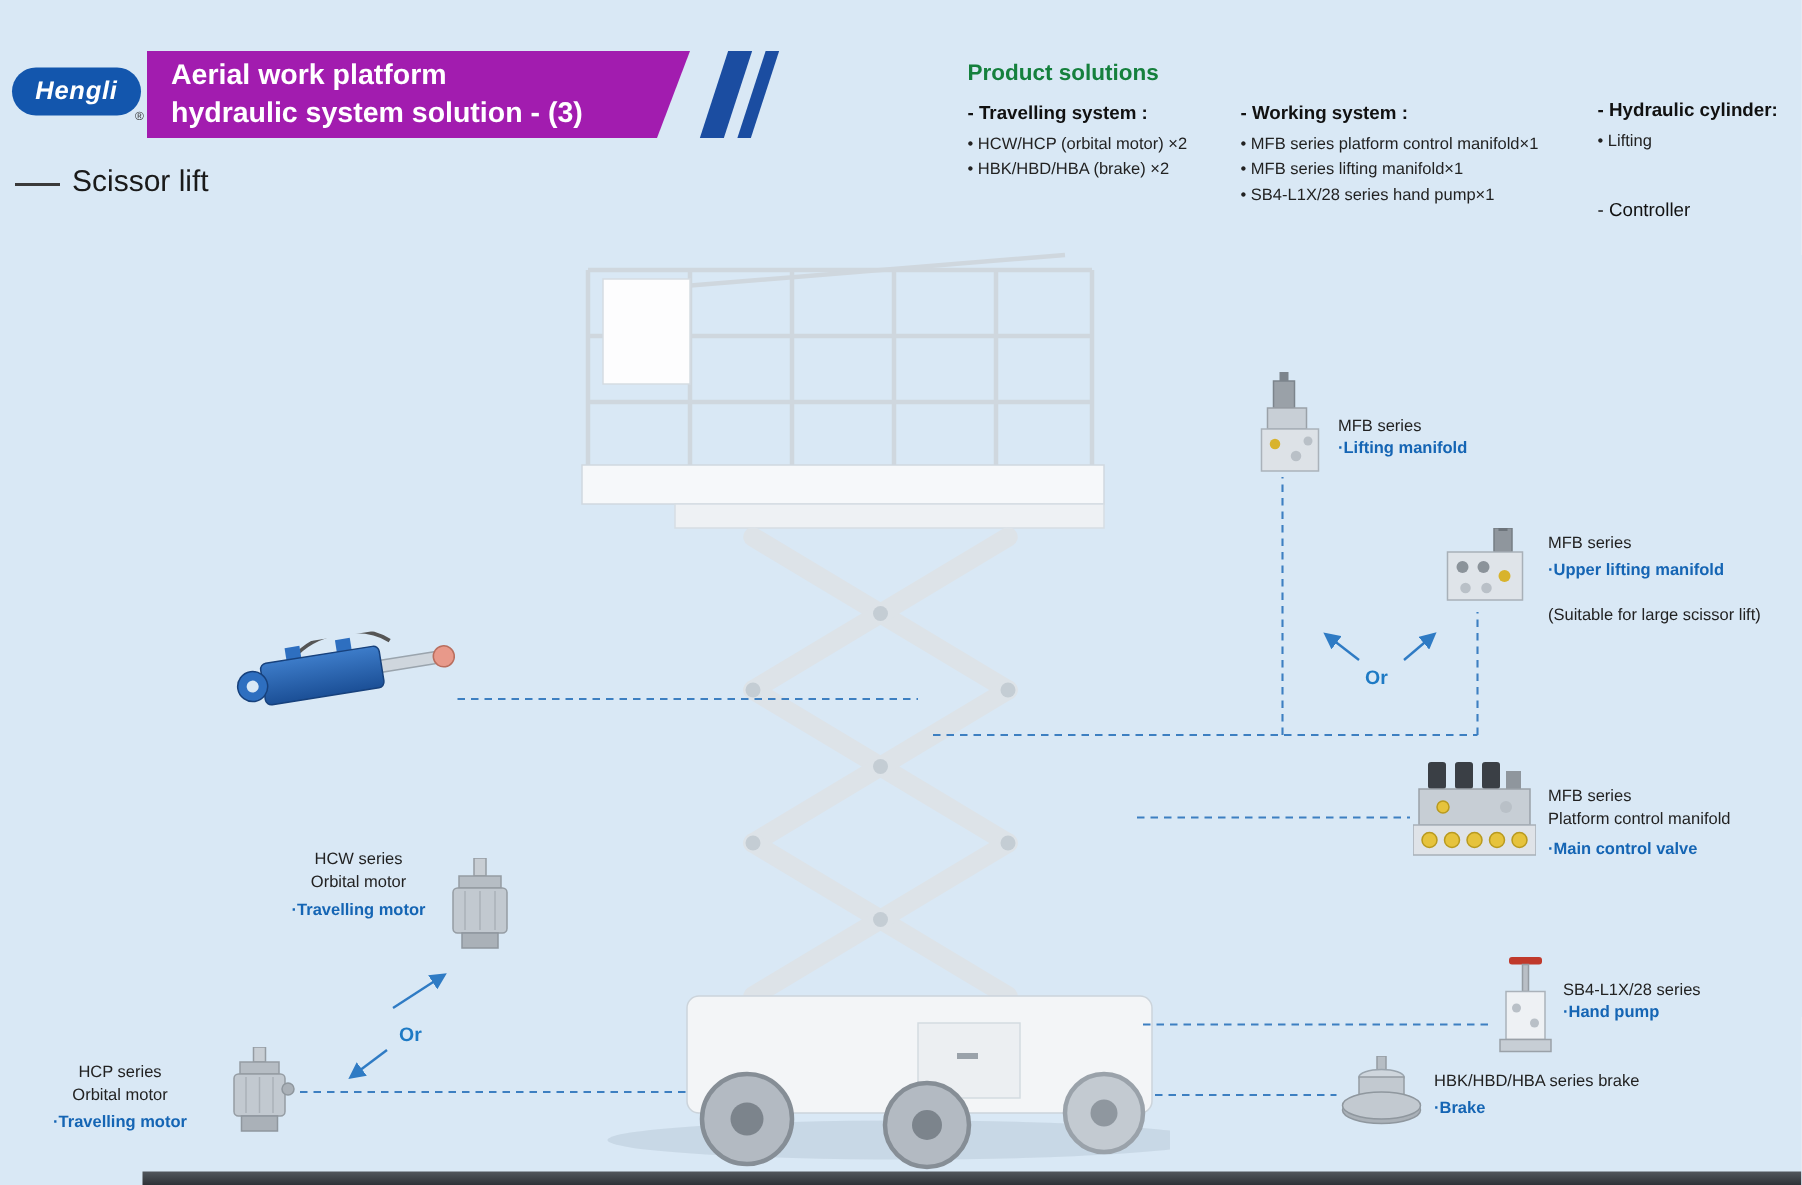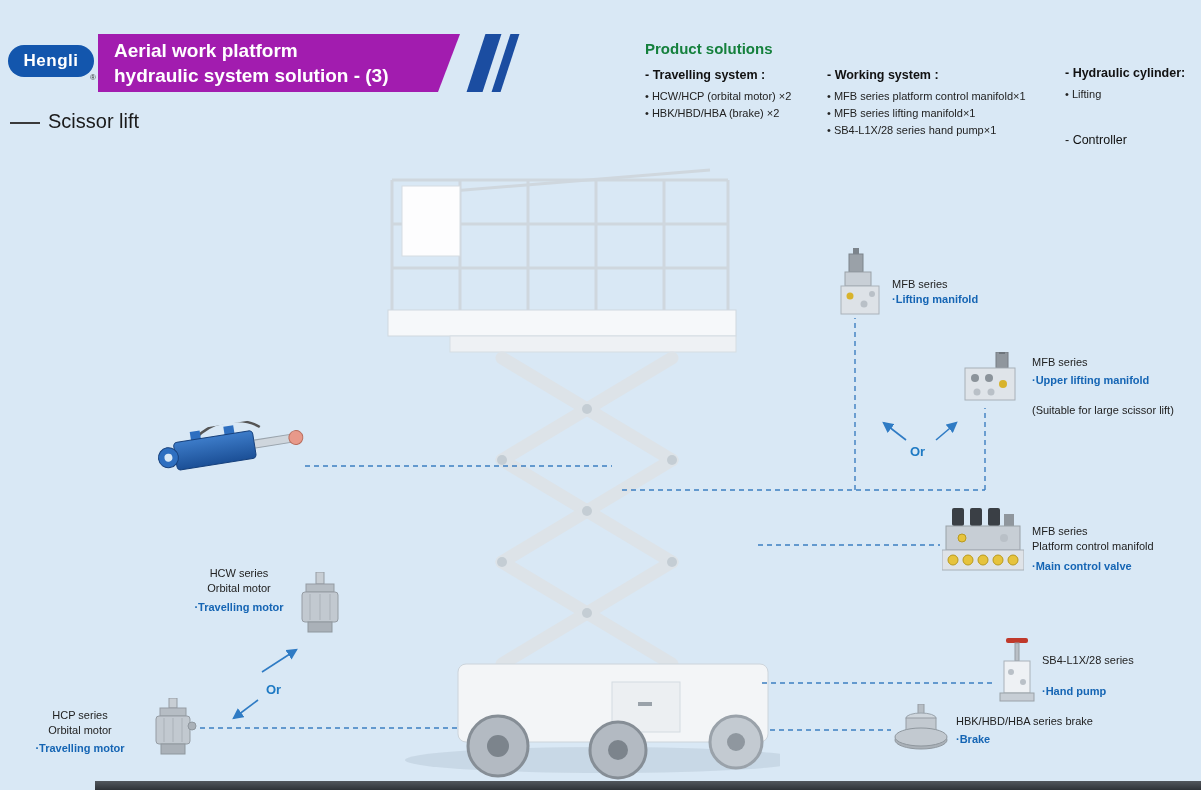--- a/index.html
+++ b/index.html
@@ -4,21 +4,21 @@
 <style>
   * { margin:0; padding:0; box-sizing:border-box; }
   html,body { background:#e9eef4; }
   body { font-family:"Liberation Sans", sans-serif; }
   .page { position:relative; width:1201px; height:790px; background:#d9e8f5; overflow:hidden; }
   .abs { position:absolute; }
 
   
   .logo { position:absolute; left:8px; top:45px; width:86px; height:32px; background:#1356ad;
           border-radius:16px; display:flex; align-items:center; justify-content:center;
-          color:#fff; font-weight:bold; font-size:17px; letter-spacing:.5px; }
+          color:#fff; font-weight:bold; font-style:italic; font-size:17px; letter-spacing:.5px; }
   .logo-reg { position:absolute; left:90px; top:73px; font-size:8px; color:#333; }
   .banner { position:absolute; left:98px; top:34px; width:362px; height:58px; background:#a21caf;
             clip-path:polygon(0 0,100% 0,calc(100% - 22px) 100%,0 100%);
             color:#fff; display:flex; flex-direction:column; justify-content:center; padding-left:16px; }
   .banner .t { font-size:19px; font-weight:bold; line-height:1.32; }
   .stripe { position:absolute; top:34px; height:58px; background:#1b4da1; transform:skewX(-18deg); }
   .stripe1 { left:476px; width:16px; }
   .stripe2 { left:501px; width:9px; }
 
   .subtitle-dash { position:absolute; left:10px; top:122px; width:30px; height:2px; background:#3a3a3a; }
@@ -283,21 +283,21 @@
   <div class="or-label" style="left:910px; top:444px;">Or</div>
 
   <div class="callout" style="left:1032px; top:524px; width:168px;">
     <span>MFB series</span>
     <span>Platform control manifold</span>
     <span class="accent" style="margin-top:5px;">·Main control valve</span>
   </div>
 
   <div class="callout" style="left:1042px; top:653px; width:150px;">
     <span>SB4-L1X/28 series</span>
-    <span class="accent" style="margin-top:16px;">·Hand pump</span>
+    <span class="accent" style="margin-top:0;">·Hand pump</span>
   </div>
 
   <div class="callout" style="left:956px; top:714px; width:190px;">
     <span>HBK/HBD/HBA series brake</span>
     <span class="accent" style="margin-top:3px;">·Brake</span>
   </div>
 
   <div class="bottom-bar"></div>
 </div>
 

